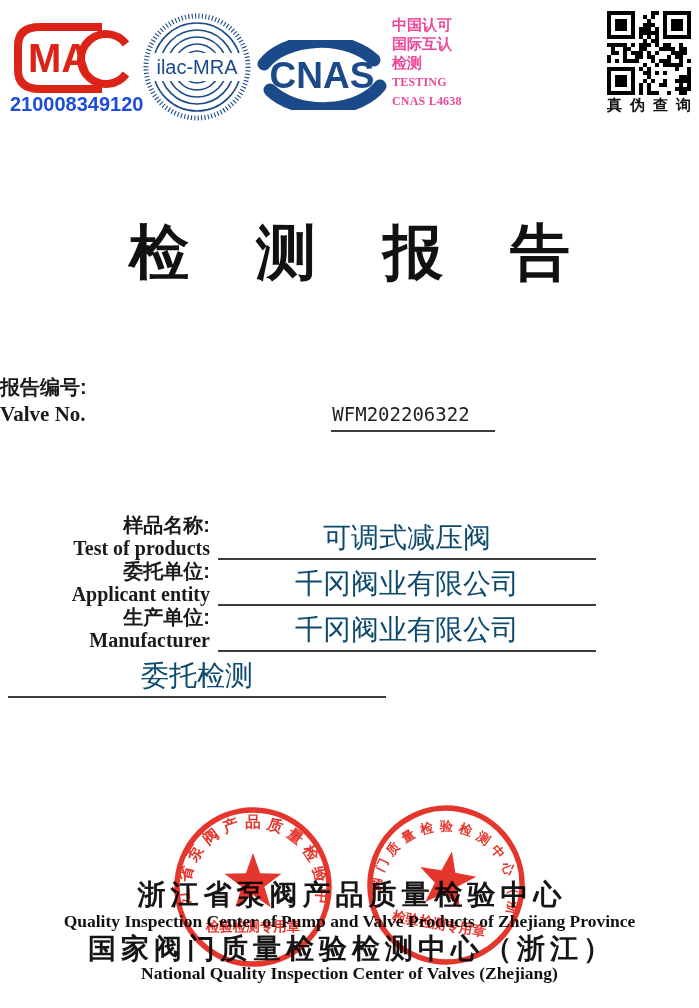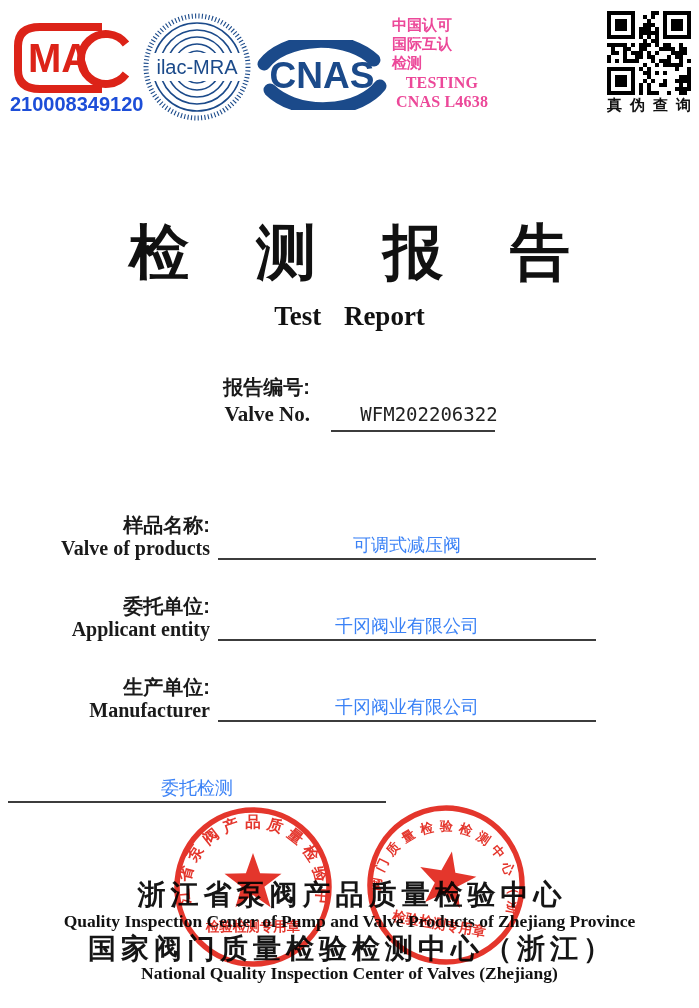--- a/index.html
+++ b/index.html
@@ -15,63 +15,63 @@
     font-family:"Liberation Sans","DejaVu Sans",sans-serif;
     font-size:20px;font-weight:600;color:#1d4ed8;letter-spacing:0px;white-space:nowrap;
   }
   .ilac-svg{position:absolute;left:141px;top:11px;}
   .cnas-svg{position:absolute;left:256px;top:40px;}
   .cnas-text{
     position:absolute;left:392px;top:16px;width:100px;
     font-family:Liberation Serif, serif;
     color:#ec4899;font-weight:bold;font-size:15px;line-height:19px;
   }
-  .cnas-text .en{font-size:16px;letter-spacing:0.2px;text-align:center;}
+  .cnas-text .en{font-size:12px;letter-spacing:0.2px;}
   .qr-wrap{position:absolute;left:607px;top:11px;width:84px;height:84px;}
   .qr-caption{
     position:absolute;left:596px;top:96px;width:106px;text-align:center;
     font-weight:bold;font-size:15px;letter-spacing:8px;padding-left:8px;box-sizing:border-box;
     color:#111;
   }
   
   .title-zh{
     position:absolute;left:0;top:218px;width:699px;text-align:center;
     font-size:60px;font-weight:bold;letter-spacing:67px;padding-left:67px;
     box-sizing:border-box;line-height:70px;color:#111;white-space:nowrap;
   }
   .title-en{
     position:absolute;left:0;top:301px;width:699px;text-align:center;
     font-size:27px;font-weight:bold;word-spacing:16px;color:#111;
   }
   
-  .repno-labels{position:absolute;left:0;top:374px;width:310px;text-align:right;}
+  .repno-labels{position:absolute;left:0;top:374px;width:310px;}
   .repno-labels .zh{
     font-family:"Liberation Sans","DejaVu Sans",sans-serif;
     font-weight:bold;font-size:20px;line-height:26px;
   }
   .repno-labels .en{font-weight:bold;font-size:21px;line-height:28px;}
   .repno-value{
-    position:absolute;left:347px;top:403px;width:164px;height:27px;
+    position:absolute;left:319px;top:403px;width:164px;height:27px;
     text-align:center;font-family:"DejaVu Sans Mono","Liberation Mono",monospace;
     font-size:19px;color:#222;
   }
   .repno-line{position:absolute;left:331px;top:430px;width:164px;border-top:2px solid #3c3c3c;}
   
   .fields{position:absolute;left:0;top:514px;width:699px;}
-  .f-row{display:flex;align-items:flex-start;margin-bottom:35px;height:46px;}
+  .f-row{display:flex;align-items:flex-start;margin-bottom:0;height:46px;}
   .f-labels{width:210px;text-align:right;}
   .f-labels .zh{
     font-family:"Liberation Sans","DejaVu Sans",sans-serif;
     font-weight:bold;font-size:20px;line-height:23px;
   }
   .f-labels .en{font-weight:bold;font-size:20px;line-height:23px;}
   .f-line{
     margin-left:8px;width:378px;height:46px;border-bottom:2px solid #3c3c3c;
     display:flex;align-items:flex-end;justify-content:center;
-    font-size:18px;color:#3b82f6;padding-bottom:1px;box-sizing:border-box;
+    font-size:28px;color:#0c4a6e;padding-bottom:1px;box-sizing:border-box;
   }
   
   .org-zh{
     position:absolute;left:0;width:699px;text-align:center;
     font-size:28px;font-weight:600;color:#151515;letter-spacing:5px;padding-left:5px;
     box-sizing:border-box;white-space:nowrap;
   }
   .org-en{
     position:absolute;left:0;width:699px;text-align:center;
     font-size:17.5px;font-weight:bold;color:#111;white-space:nowrap;
@@ -270,35 +270,34 @@
         <rect x="14" y="0" width="7" height="7" fill="#000"></rect>
         <rect x="15" y="1" width="5" height="5" fill="#fff"></rect>
         <rect x="16" y="2" width="3" height="3" fill="#000"></rect>
         <rect x="0" y="14" width="7" height="7" fill="#000"></rect>
         <rect x="1" y="15" width="5" height="5" fill="#fff"></rect>
         <rect x="2" y="16" width="3" height="3" fill="#000"></rect>
       </svg></div>
   <div class="qr-caption">真伪查询</div>
 
   <div class="title-zh">检测报告</div>
-  <div class="title-en">Test Report</div>
 
   <div class="repno-labels">
     <div class="zh">报告编号:</div>
     <div class="en">Valve No.</div>
   </div>
   <div class="repno-value">WFM202206322</div>
   <div class="repno-line"></div>
 
   <div class="fields">
 
     <div class="f-row">
       <div class="f-labels">
         <div class="zh">样品名称:</div>
-        <div class="en">Valve of products</div>
+        <div class="en">Test of products</div>
       </div>
       <div class="f-line">可调式减压阀</div>
     </div>
 
     <div class="f-row">
       <div class="f-labels">
         <div class="zh">委托单位:</div>
         <div class="en">Applicant entity</div>
       </div>
       <div class="f-line">千冈阀业有限公司</div>

